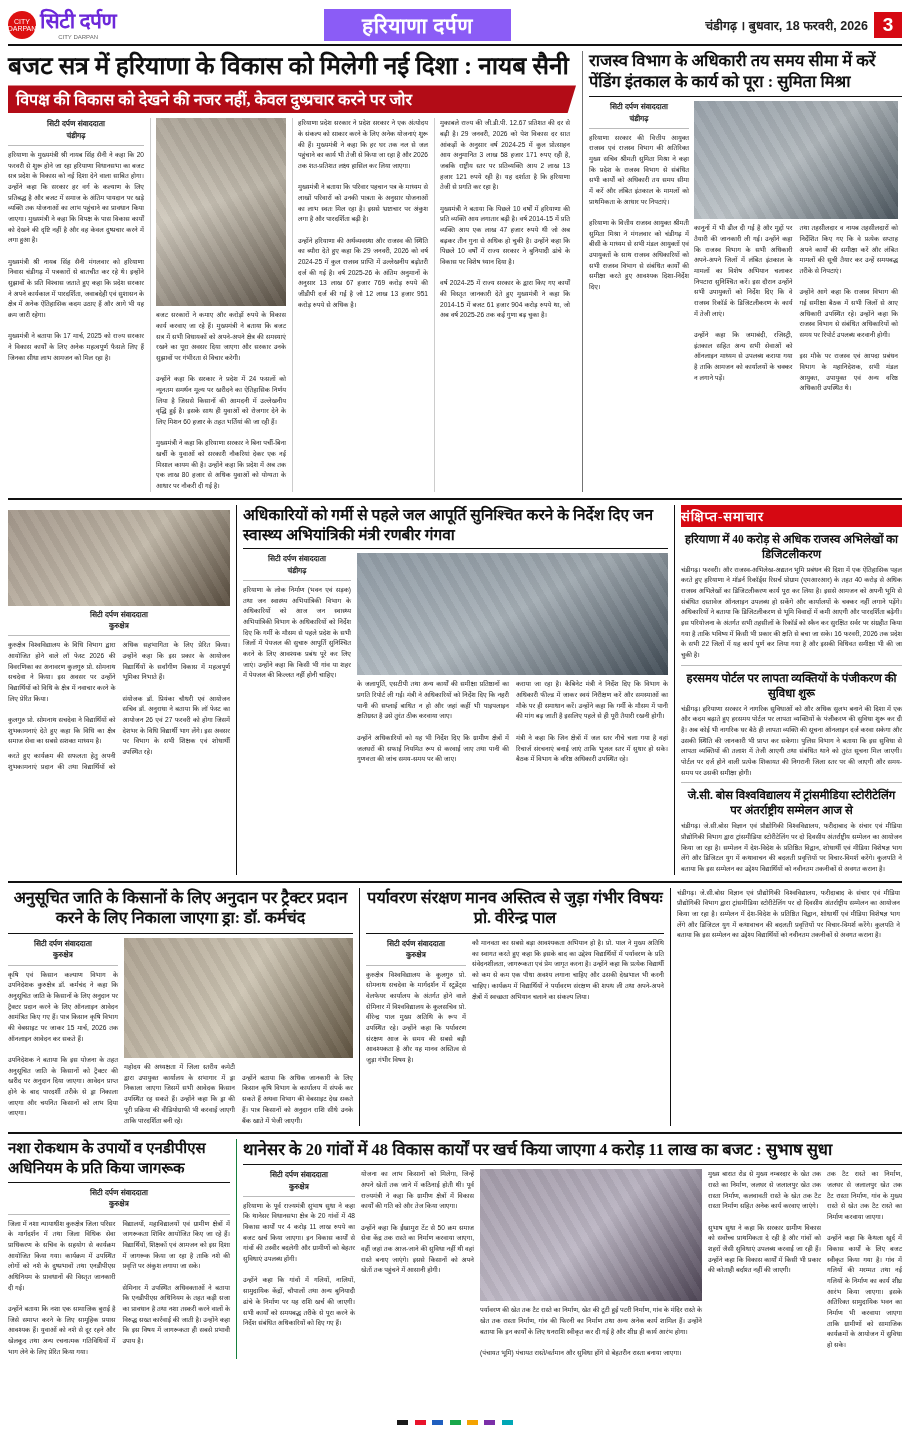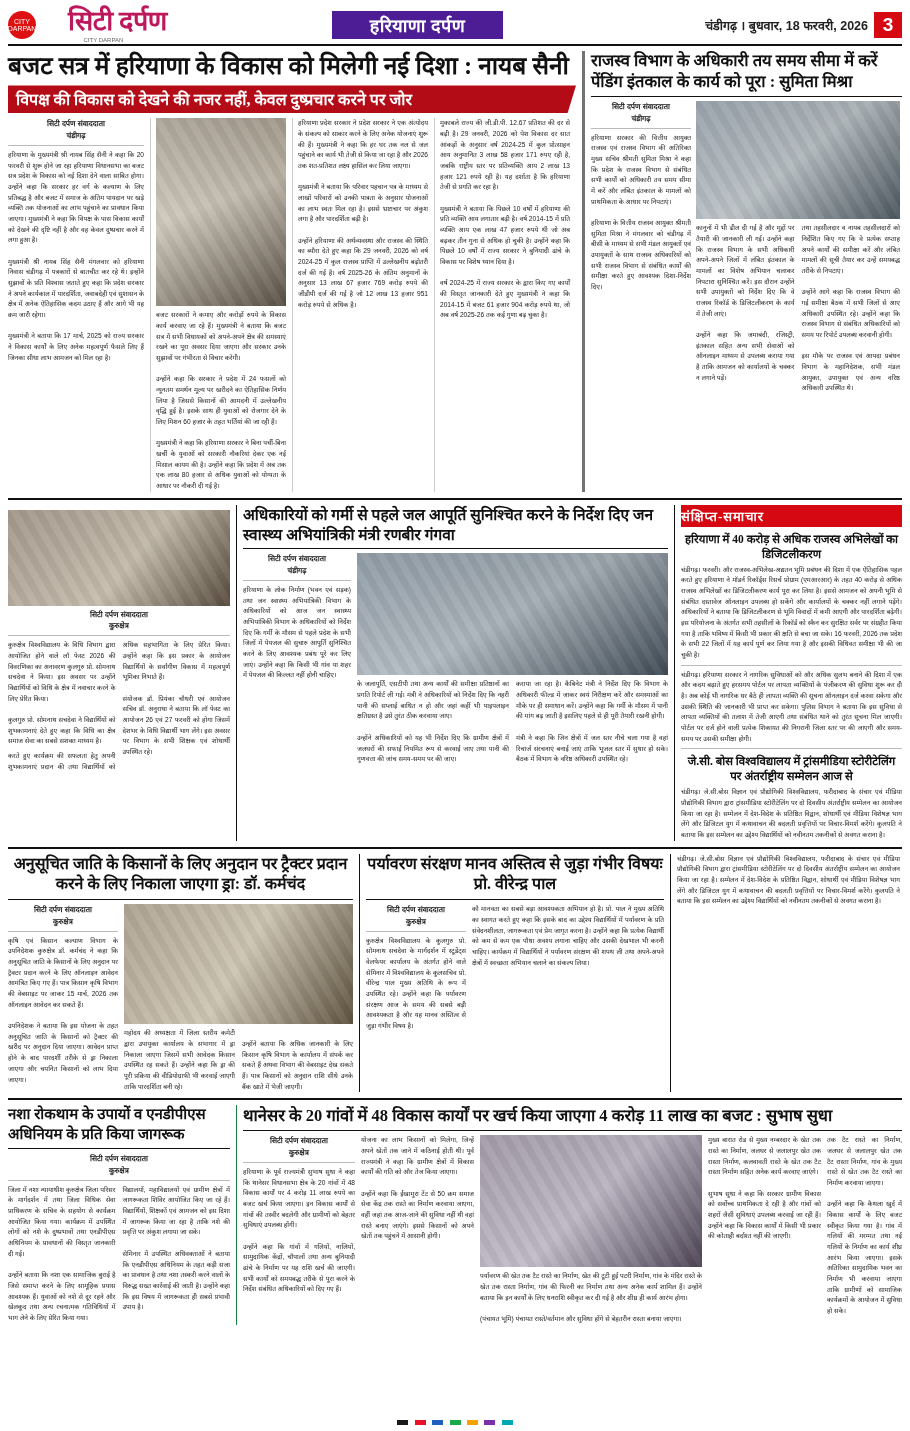--- a/index.html
+++ b/index.html
@@ -11,34 +11,33 @@
     color:#111;
     overflow:hidden;
   }
   .page { position:relative; width:910px; height:1431px; padding:6px 8px; }
 
   
   .masthead { display:flex; align-items:stretch; height:40px; border-bottom:2px solid #111; }
   .logo-box { width:175px; display:flex; align-items:center; }
   .logo-main {
     font-family:"Liberation Serif", serif;
-    font-weight:bold; font-size:27px; letter-spacing:-0.5px; color:#be185d;
+    font-weight:bold; font-size:21px; letter-spacing:-0.5px; color:#6d28d9;
     line-height:1;
-    margin-left:28px;
   }
   .logo-sub { font-size:6px; color:#666; margin-top:2px; text-align:center;}
   .logo-mark {
     width:28px;height:28px;border-radius:50%;background:#d11;color:#fff;
     font-size:7px;display:flex;align-items:center;justify-content:center;
     margin-right:4px; text-align:center; line-height:1.05;
   }
   .mast-center { flex:1; display:flex; align-items:center; justify-content:center; }
   .mast-banner {
-    background:#4c1d95; color:#fff; font-family:"Liberation Serif", serif;
-    font-weight:bold; font-size:18px; padding:2px 38px; letter-spacing:0.5px;
+    background:#8b5cf6; color:#fff; font-family:"Liberation Serif", serif;
+    font-weight:bold; font-size:21px; padding:2px 38px; letter-spacing:0.5px;
   }
   .mast-right { width:250px; display:flex; align-items:center; justify-content:flex-end; gap:6px; }
   .mast-date { font-size:12.5px; font-weight:bold; color:#222; }
   .page-num {
     background:#d60812;color:#fff;font-weight:bold;font-size:19px;
     width:28px;height:26px;display:flex;align-items:center;justify-content:center;
   }
 
   
   .hl { font-family:"Liberation Serif", serif; font-weight:bold; color:#111; line-height:1.18; }
@@ -58,21 +57,21 @@
   .photo.p2{ background:linear-gradient(140deg,#6d7a86,#b9c2c8 50%,#5d6a74); }
   .photo.p3{ background:linear-gradient(130deg,#7b6a58,#d3c7b3 55%,#6b5d4c); }
   .photo.p4{ background:linear-gradient(150deg,#5f6f7d,#aab6bf 50%,#4f5c68); }
   .photo.p5{ background:linear-gradient(120deg,#8b7b63,#ddd2bb 50%,#75664f); }
   .photo.p6{ background:linear-gradient(170deg,#6a7b6a,#c0cbbd 50%,#55634f); }
   .photo.p7{ background:linear-gradient(135deg,#7a6e82,#c6bed0 50%,#5f5468); }
 
   
   .top-wrap { display:flex; gap:6px; margin-top:5px; }
   .left-block { width:568px; }
-  .right-block { width:320px; border-left:3px solid #737373; padding-left:6px; }
+  .right-block { width:320px; border-left:1px solid #737373; padding-left:6px; }
 
   .h1-main { font-size:24.5px; line-height:1.2; }
   .subhead {
     background:#b30c17; color:#fff; font-family:"Liberation Serif", serif;
     font-weight:bold; font-size:16px; padding:3px 8px; margin-top:5px;
     clip-path: polygon(0 0, 100% 0, 98.5% 100%, 0% 100%);
   }
   .cols4 { display:flex; gap:6px; margin-top:5px; }
   .c { width:136px; }
   .c.dv { border-left:1px solid #ccc; padding-left:5px; }
@@ -261,20 +260,21 @@
 
     <div class="r2c">
       <div class="sanksipt-hdr">संक्षिप्त-समाचार</div>
 
       <div>
         <div class="brief-h">हरियाणा में 40 करोड़ से अधिक राजस्व अभिलेखों का डिजिटलीकरण</div>
         <div class="col-text">चंडीगढ़। फरवरी। और राजस्व-अभिलेख-अद्यतन भूमि प्रबंधन की दिशा में एक ऐतिहासिक पहल करते हुए हरियाणा ने मॉडर्न रिकॉर्ड्स रिसर्च प्रोग्राम (एमआरआर) के तहत 40 करोड़ से अधिक राजस्व अभिलेखों का डिजिटलीकरण कार्य पूरा कर लिया है। इससे आमजन को अपनी भूमि से संबंधित दस्तावेज ऑनलाइन उपलब्ध हो सकेंगे और कार्यालयों के चक्कर नहीं लगाने पड़ेंगे। अधिकारियों ने बताया कि डिजिटलीकरण से भूमि विवादों में कमी आएगी और पारदर्शिता बढ़ेगी। इस परियोजना के अंतर्गत सभी तहसीलों के रिकॉर्ड को स्कैन कर सुरक्षित सर्वर पर संग्रहीत किया गया है ताकि भविष्य में किसी भी प्रकार की क्षति से बचा जा सके। 16 फरवरी, 2026 तक प्रदेश के सभी 22 जिलों में यह कार्य पूर्ण कर लिया गया है और इसकी विधिवत समीक्षा भी की जा चुकी है।</div>
       </div>
       <div class="rule thin"></div>
       <div>
+        <div class="brief-h">हरसमय पोर्टल पर लापता व्यक्तियों के पंजीकरण की सुविधा शुरू</div>
         <div class="col-text">चंडीगढ़। हरियाणा सरकार ने नागरिक सुविधाओं को और अधिक सुलभ बनाने की दिशा में एक और कदम बढ़ाते हुए हरसमय पोर्टल पर लापता व्यक्तियों के पंजीकरण की सुविधा शुरू कर दी है। अब कोई भी नागरिक घर बैठे ही लापता व्यक्ति की सूचना ऑनलाइन दर्ज करवा सकेगा और उसकी स्थिति की जानकारी भी प्राप्त कर सकेगा। पुलिस विभाग ने बताया कि इस सुविधा से लापता व्यक्तियों की तलाश में तेजी आएगी तथा संबंधित थाने को तुरंत सूचना मिल जाएगी। पोर्टल पर दर्ज होने वाली प्रत्येक शिकायत की निगरानी जिला स्तर पर की जाएगी और समय-समय पर उसकी समीक्षा होगी।</div>
       </div>
       <div class="rule thin"></div>
       <div>
         <div class="brief-h">जे.सी. बोस विश्वविद्यालय में ट्रांसमीडिया स्टोरीटेलिंग पर अंतर्राष्ट्रीय सम्मेलन आज से</div>
         <div class="col-text">चंडीगढ़। जे.सी.बोस विज्ञान एवं प्रौद्योगिकी विश्वविद्यालय, फरीदाबाद के संचार एवं मीडिया प्रौद्योगिकी विभाग द्वारा ट्रांसमीडिया स्टोरीटेलिंग पर दो दिवसीय अंतर्राष्ट्रीय सम्मेलन का आयोजन किया जा रहा है। सम्मेलन में देश-विदेश के प्रतिष्ठित विद्वान, शोधार्थी एवं मीडिया विशेषज्ञ भाग लेंगे और डिजिटल युग में कथावाचन की बदलती प्रवृत्तियों पर विचार-विमर्श करेंगे। कुलपति ने बताया कि इस सम्मेलन का उद्देश्य विद्यार्थियों को नवीनतम तकनीकों से अवगत कराना है।</div>
       </div>
     </div>
   </div>
 

